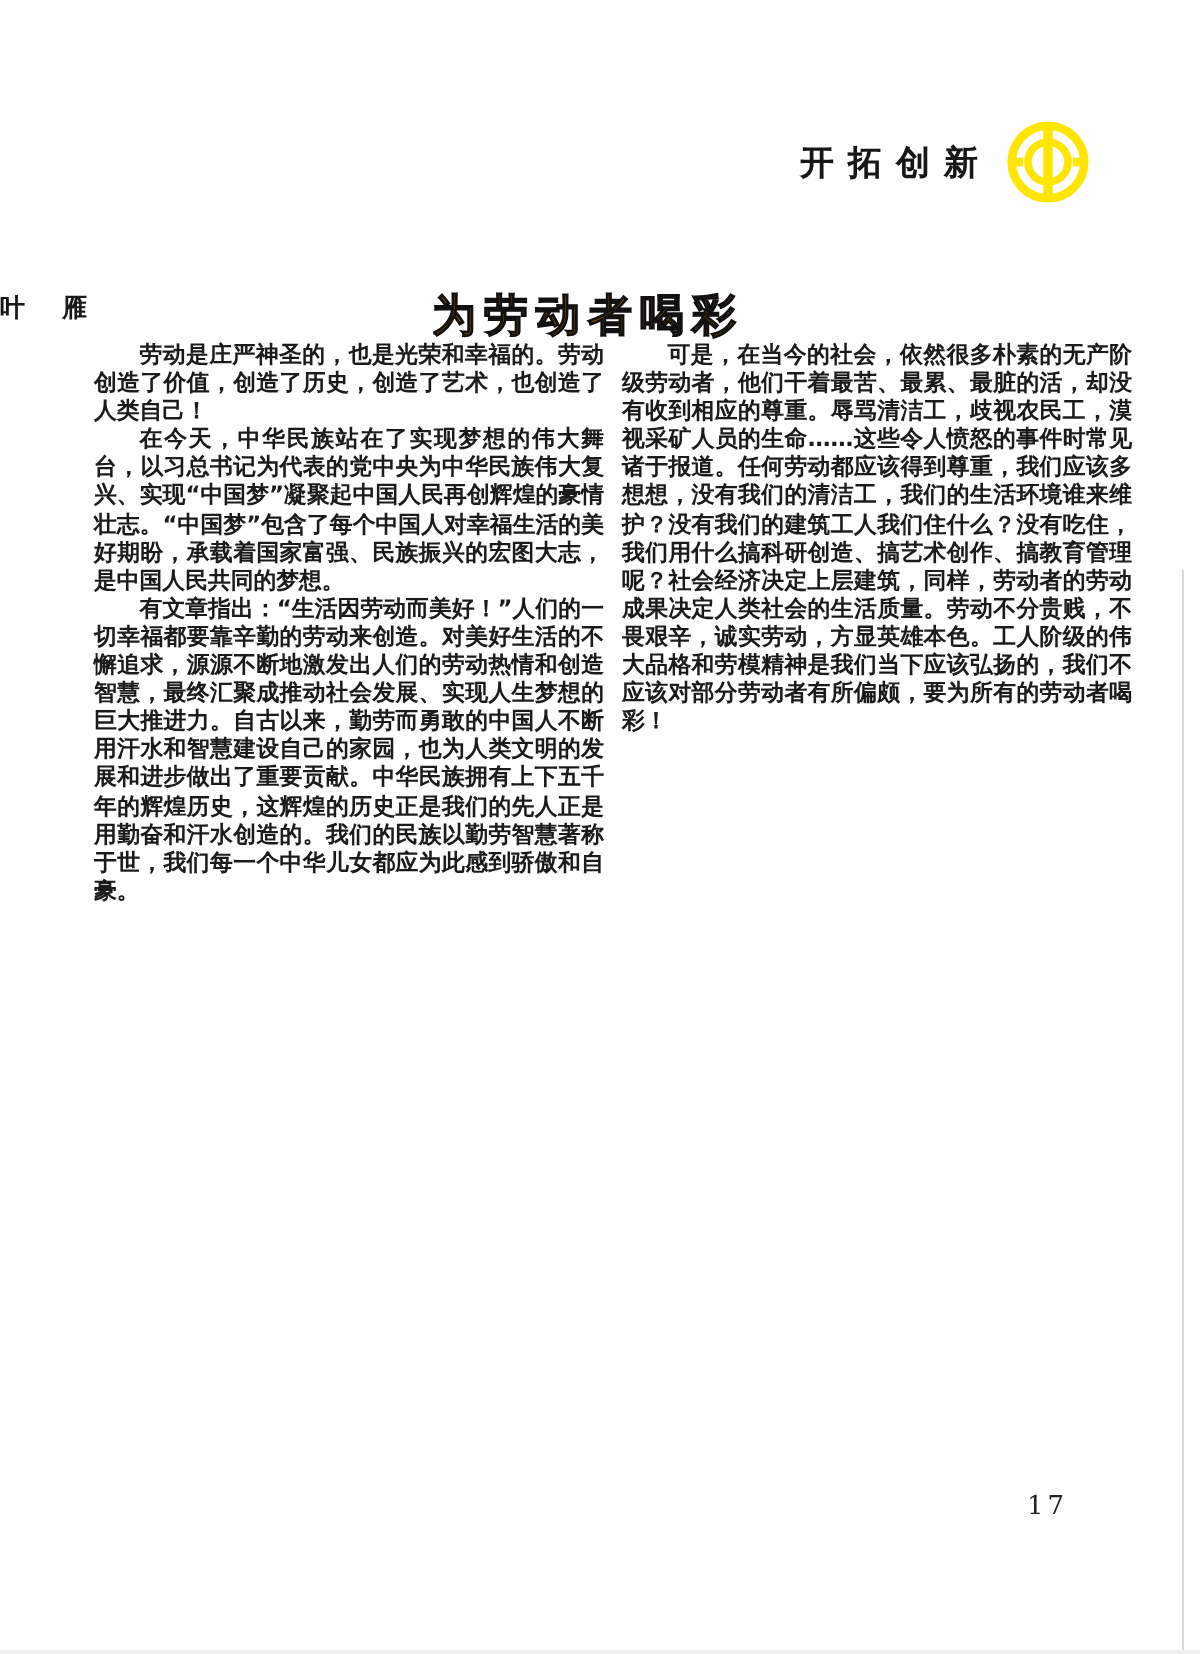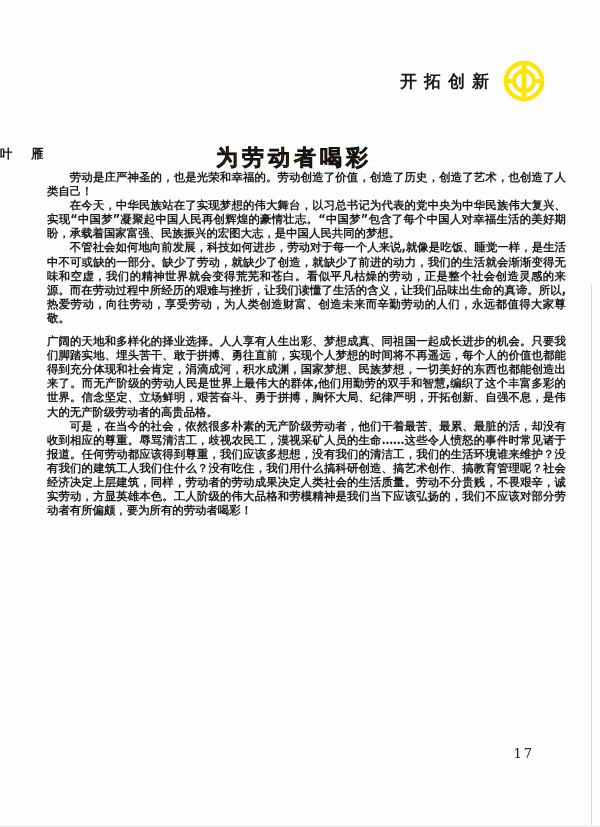--- a/index.html
+++ b/index.html
@@ -22,21 +22,21 @@
     font-family:"DejaVu Serif","Liberation Serif",serif;
     margin-top:36px;
     -webkit-text-stroke:0.6px #111;
   }
   .byline{
     position:absolute;top:146px;left:0;width:98%;text-align:left;
     font-size:12.5px;font-weight:bold;letter-spacing:3px;color:#181818;
   }
   .columns{
     position:absolute;top:170px;left:47px;right:34px;
-    display:flex;gap:9px;flex-direction:column;
+    display:flex;gap:9px;
   }
   .col{flex:1 1 0;min-width:0;}
   .col p{
     margin:0;font-size:11.4px;line-height:14.1px;text-align:justify;
     font-weight:600;color:#1b1b1b;word-break:break-all;
   }
   .col p.indent{text-indent:2em;}
   .attrib{float:right;}
   .page-number{
     position:absolute;top:746px;right:66px;font-size:13px;color:#222;
@@ -59,24 +59,23 @@
     </svg>
   </div>
 
   <div class="article-title">为劳动者喝彩</div>
   <div class="byline">叶　雁</div>
 
   <div class="columns">
     <div class="col">
       <p class="indent">劳动是庄严神圣的，也是光荣和幸福的。劳动创造了价值，创造了历史，创造了艺术，也创造了人类自己！</p>
       <p class="indent">在今天，中华民族站在了实现梦想的伟大舞台，以习总书记为代表的党中央为中华民族伟大复兴、实现“中国梦”凝聚起中国人民再创辉煌的豪情壮志。“中国梦”包含了每个中国人对幸福生活的美好期盼，承载着国家富强、民族振兴的宏图大志，是中国人民共同的梦想。</p>
-      <p class="indent">不管社会如何地向前发展，科技如何进步，劳动对于每一个人来说,就像是吃饭、睡觉一样，是生活中不可或缺的一部分。缺少了劳动，就缺少了创造，就缺少了前进的动力，我们的生活就会渐渐变得无味和空虚，我们的精神世界就会变得荒芜和苍白。看似平凡枯燥的劳动，正是整个社会创造灵感的来源。而在劳动过程中所经历的艰难与挫折，让我们读懂了生活的含义，让我们品味出生命的真谛。所以,热爱劳动，向往劳动，享受劳动，为人类创造财富、创造未来而辛勤劳动的人们，永远都值得大家尊敬。</p>
+      <p class="indent">有文章指出：“生活因劳动而美好！”人们的一切幸福都要靠辛勤的劳动来创造。对美好生活的不懈追求，源源不断地激发出人们的劳动热情和创造智慧，最终汇聚成推动社会发展、实现人生梦想的巨大推进力。自古以来，勤劳而勇敢的中国人不断用汗水和智慧建设自己的家园，也为人类文明的发展和进步做出了重要贡献。中华民族拥有上下五千年的辉煌历史，这辉煌的历史正是我们的先人正是用勤奋和汗水创造的。我们的民族以勤劳智慧著称于世，我们每一个中华儿女都应为此感到骄傲和自豪。</p>
     </div>
     <div class="col">
-      <p>广阔的天地和多样化的择业选择。人人享有人生出彩、梦想成真、同祖国一起成长进步的机会。只要我们脚踏实地、埋头苦干、敢于拼搏、勇往直前，实现个人梦想的时间将不再遥远，每个人的价值也都能得到充分体现和社会肯定，涓滴成河，积水成渊，国家梦想、民族梦想，一切美好的东西也都能创造出来了。而无产阶级的劳动人民是世界上最伟大的群体,他们用勤劳的双手和智慧,编织了这个丰富多彩的世界。信念坚定、立场鲜明，艰苦奋斗、勇于拼搏，胸怀大局、纪律严明，开拓创新、自强不息，是伟大的无产阶级劳动者的高贵品格。</p>
       <p class="indent">可是，在当今的社会，依然很多朴素的无产阶级劳动者，他们干着最苦、最累、最脏的活，却没有收到相应的尊重。辱骂清洁工，歧视农民工，漠视采矿人员的生命……这些令人愤怒的事件时常见诸于报道。任何劳动都应该得到尊重，我们应该多想想，没有我们的清洁工，我们的生活环境谁来维护？没有我们的建筑工人我们住什么？没有吃住，我们用什么搞科研创造、搞艺术创作、搞教育管理呢？社会经济决定上层建筑，同样，劳动者的劳动成果决定人类社会的生活质量。劳动不分贵贱，不畏艰辛，诚实劳动，方显英雄本色。工人阶级的伟大品格和劳模精神是我们当下应该弘扬的，我们不应该对部分劳动者有所偏颇，要为所有的劳动者喝彩！</p>
     </div>
   </div>
 
   <div class="page-number">17</div>
 
   <div class="scan-edge-right"></div>
   <div class="scan-edge-bottom"></div>
 </div>
 

